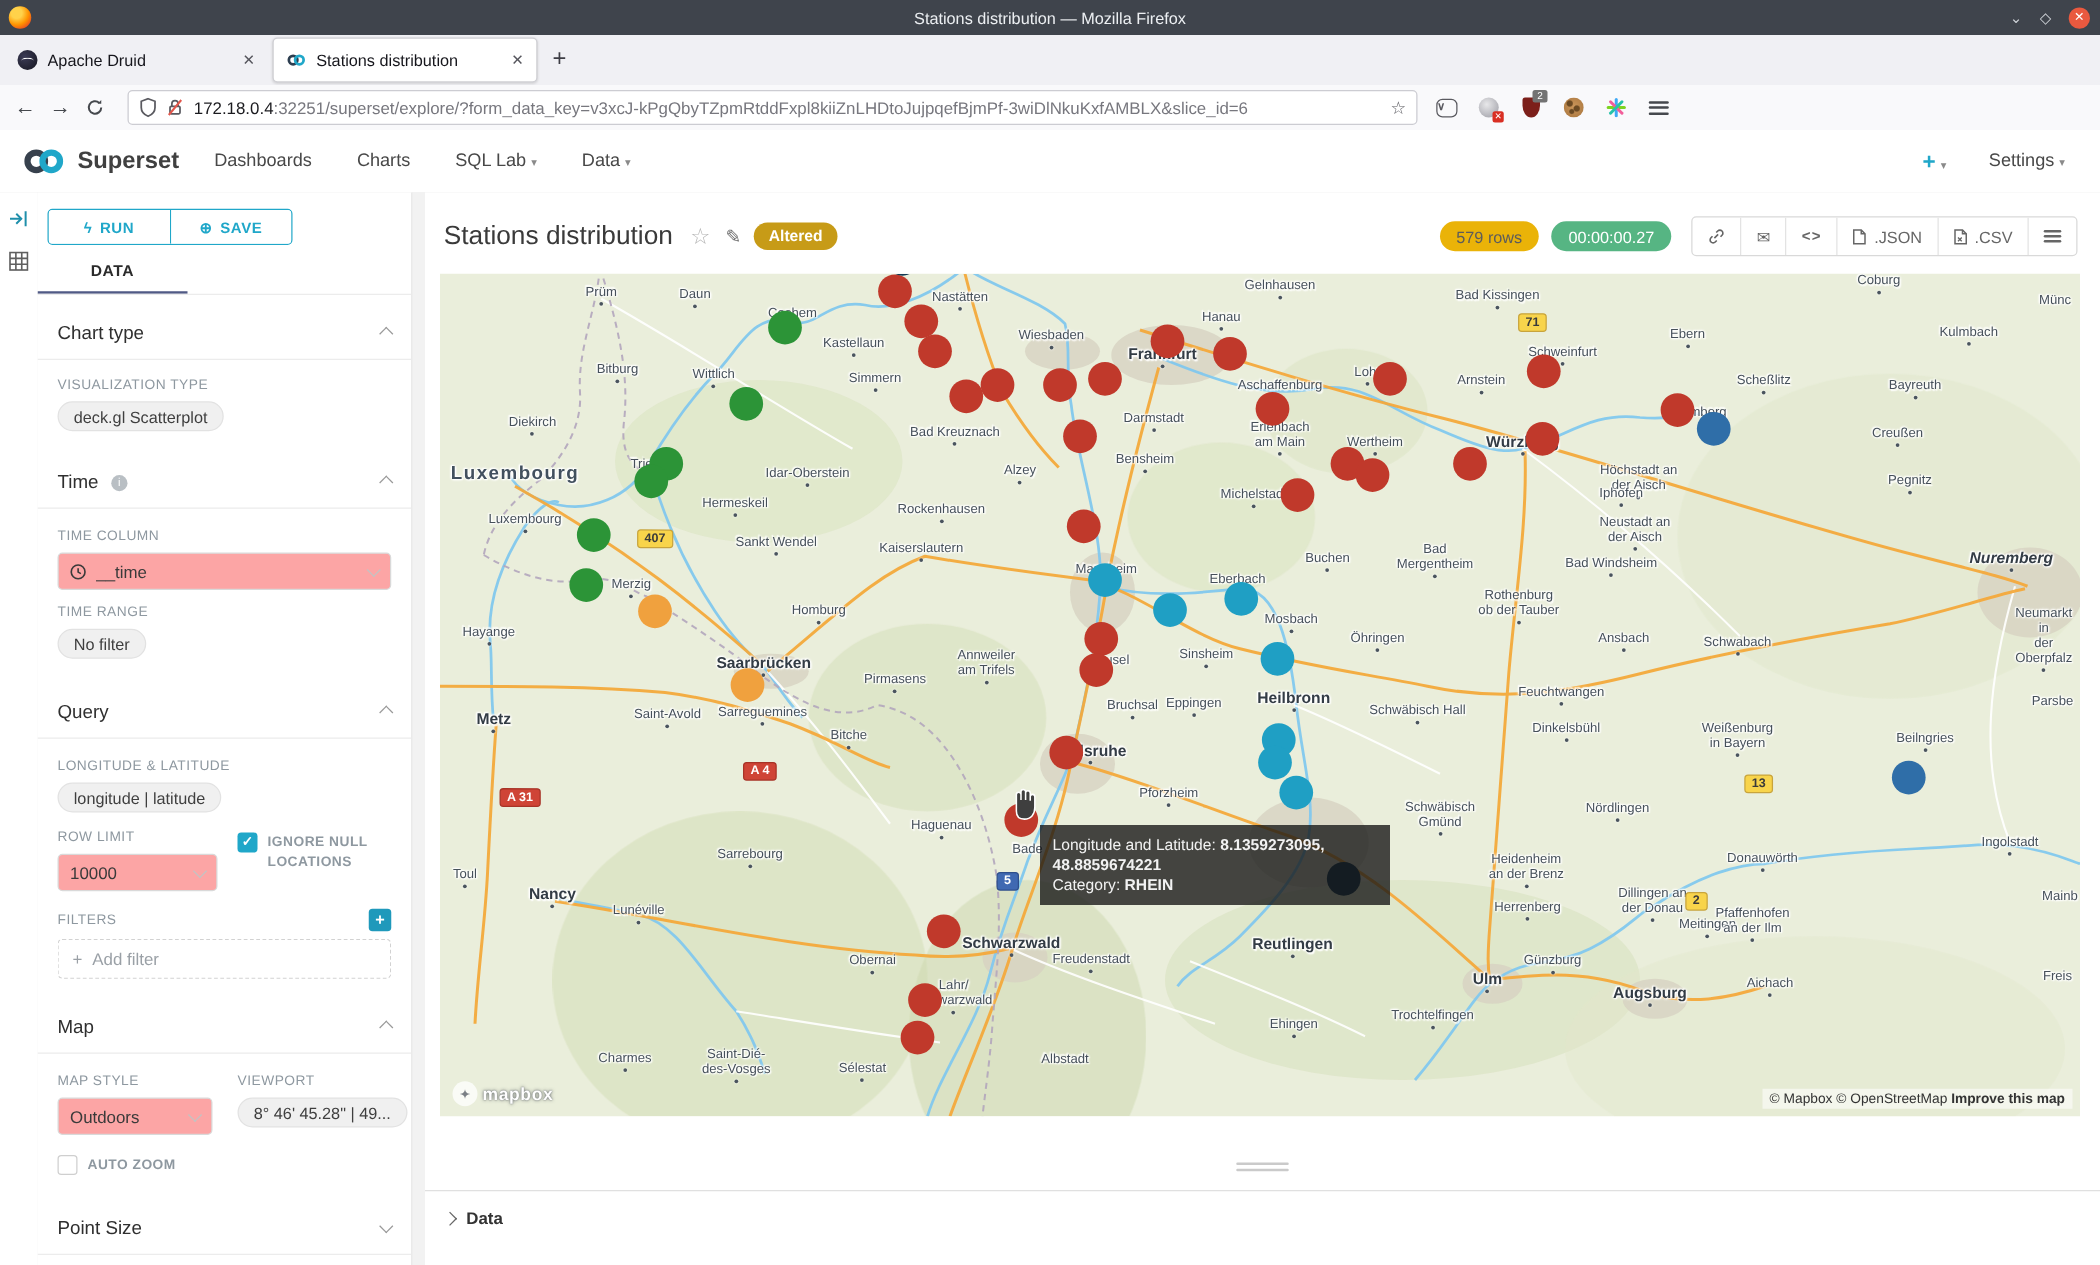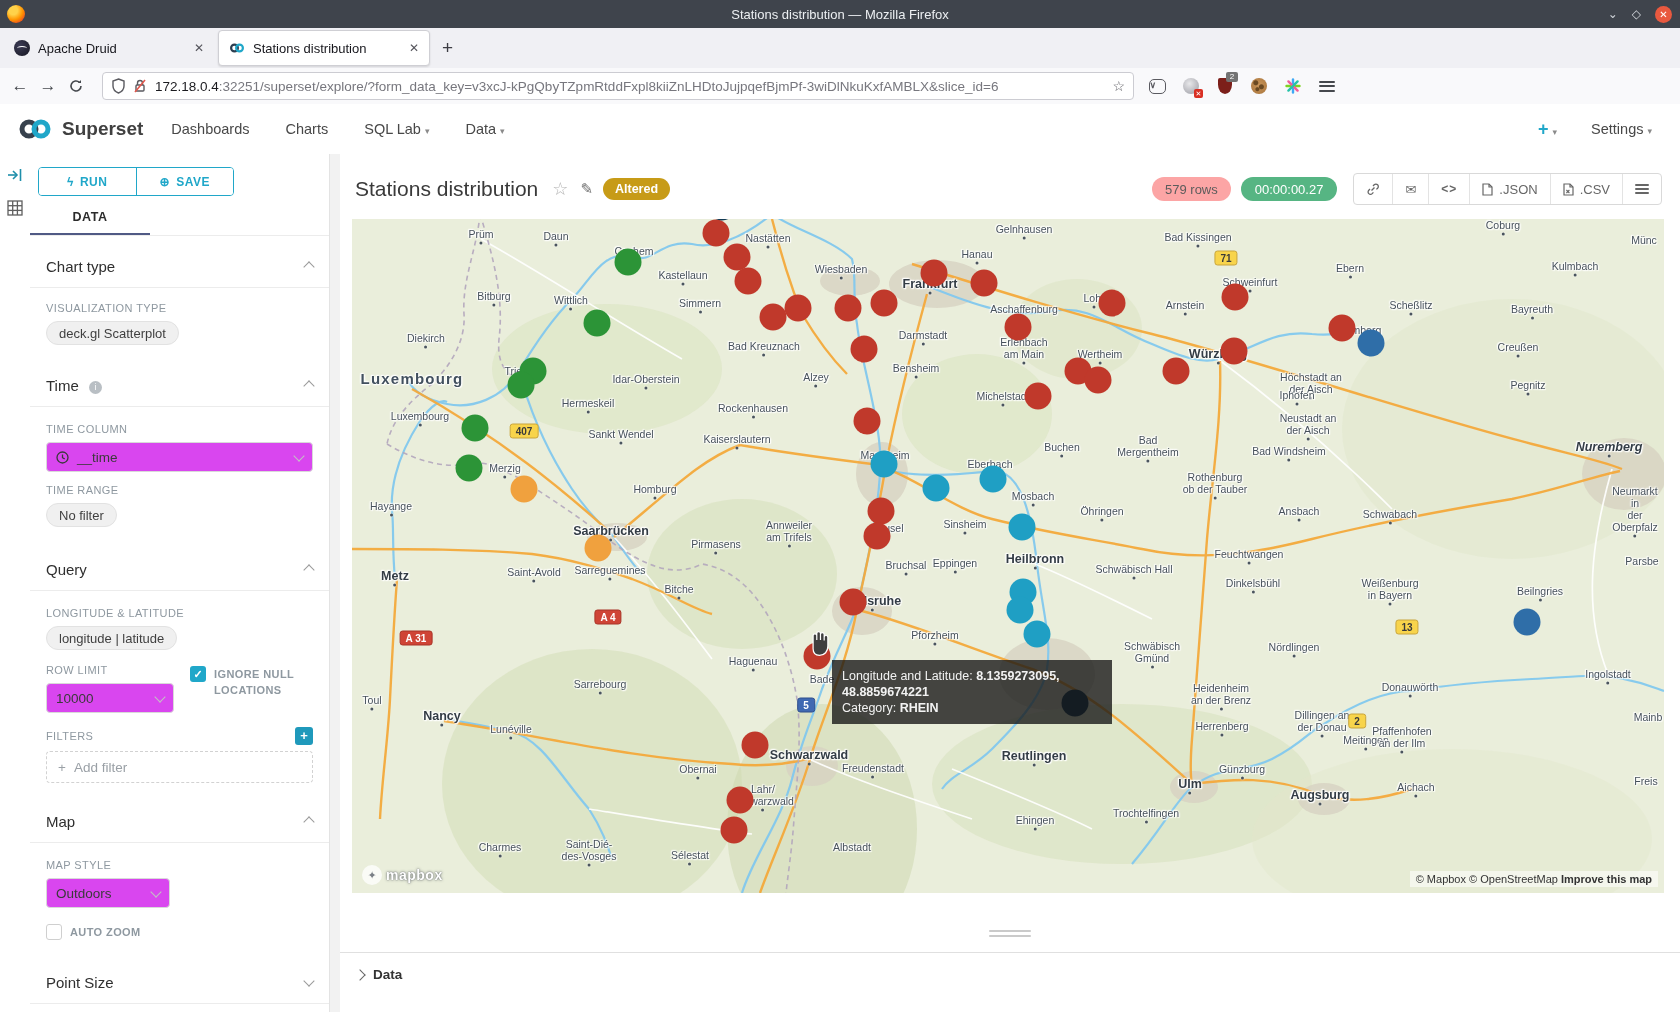--- a/index.html
+++ b/index.html
@@ -54,21 +54,21 @@
   .runsave .btn:first-child{border-right:1px solid var(--accent,#20a7c9);}
   .ptab{width:120px;text-align:center;font-size:12.5px;font-weight:700;color:#2b2b2b;letter-spacing:.5px;margin-top:14px;padding-bottom:9px;}
   .ptab-bar{width:120px;height:2px;background:var(--tab-underline,#505a85);}
   .pdivider{border-top:1px solid #ececec;}
   .sec-h{display:flex;align-items:center;justify-content:space-between;padding:0 16px;font-size:15px;color:#2f2f2f;}
   .chev{width:7px;height:7px;border-left:1.6px solid #9a9a9a;border-bottom:1.6px solid #9a9a9a;display:inline-block;}
   .chev.up{transform:rotate(135deg);}
   .chev.down{transform:rotate(-45deg);margin-top:-3px;}
   .clabel{font-size:11px;font-weight:400;color:#8e98a0;letter-spacing:.4px;margin:0 16px 7px;}
   .pill{display:inline-flex;align-items:center;height:22px;padding:0 12px;background:#f0f0f0;border:1px solid #e2e2e2;border-radius:12px;font-size:13px;color:#3f3f3f;margin-left:16px;white-space:nowrap;}
-  .select{display:flex;align-items:center;height:30px;border:1px solid #d9d9d9;border-radius:4px;background:#d946ef;margin:0 16px;padding:0 9px;font-size:13.5px;color:#3a3a3a;box-sizing:border-box;}
+  .select{display:flex;align-items:center;height:30px;border:1px solid #d9d9d9;border-radius:4px;background:#fca5a5;margin:0 16px;padding:0 9px;font-size:13.5px;color:#3a3a3a;box-sizing:border-box;}
   .select .sval{flex:1;margin-left:0;}
   .select .chev{border-color:#c3c3c3;}
   .row2{display:flex;margin:0;}
   .col-a{width:160px;}
   .col-b{flex:1;}
   .checkrow{display:flex;align-items:flex-start;}
   .cbox{width:16px;height:16px;border-radius:3px;flex:none;margin-right:8px;}
   .cbox.checked{background:var(--accent,#20a7c9);color:#fff;font-size:11px;line-height:16px;text-align:center;font-weight:700;}
   .cbox.empty{background:#fff;border:1px solid #cfcfcf;box-sizing:border-box;}
   .chk-label{font-size:11px;font-weight:700;color:#8e98a0;letter-spacing:.4px;line-height:16px;}
@@ -77,21 +77,21 @@
   .dashedbox{display:flex;align-items:center;margin:0 16px;height:30px;border:1.5px dashed #d2d2d2;border-radius:4px;color:#9aa0a6;font-size:13.5px;padding-left:11px;}
   .dashedbox .plus{margin-right:8px;color:#9aa0a6;}
   
   .chartarea{position:absolute;left:340px;top:0;right:0;height:100%;background:#fff;}
   .chead{position:absolute;left:15px;top:14px;right:18px;height:42px;display:flex;align-items:center;}
   .ctitle{font-size:21px;font-weight:500;color:#3a3a3a;}
   .cstar{color:#b5b5b5;font-size:18px;margin-left:14px;}
   .cedit{color:#6f6f6f;font-size:15px;margin-left:12px;}
   .altered{height:22px;display:inline-flex;align-items:center;padding:0 12px;border-radius:12px;background:var(--altered-badge,#c79b17);color:#fff;font-size:12.5px;font-weight:700;margin-left:10px;}
   .chead-right{position:absolute;right:0;display:flex;align-items:center;gap:10px;}
-  .mpill{height:24px;display:inline-flex;align-items:center;padding:0 13px;border-radius:12px;background:#fca5a5;color:#5c5c5c;font-size:13px;text-align:right;}
+  .mpill{height:24px;display:inline-flex;align-items:center;padding:0 13px;border-radius:12px;background:#eab308;color:#5c5c5c;font-size:13px;text-align:right;}
   .tpill{height:24px;display:inline-flex;align-items:center;padding:0 14px;border-radius:12px;background:var(--timer-green,#56b583);color:#fff;font-size:13px;}
   .btngroup{display:flex;align-items:center;height:30px;border:1px solid #d9d9d9;border-radius:4px;background:#fff;overflow:hidden;margin-left:6px;}
   .bg-item{display:flex;align-items:center;height:100%;padding:0 12px;border-left:1px solid #e3e3e3;color:#666;font-size:13px;gap:6px;}
   .bg-item:first-child{border-left:none;}
   .codeg{font-size:12px;font-weight:700;letter-spacing:1px;color:#666;}
   .hamb2 div{width:14px;height:2px;background:#666;margin:2px 0;border-radius:1px;}
   
   .map{position:absolute;left:12px;top:65px;width:1312px;height:674px;background:#eaeedb;overflow:hidden;}
   .map svg.base{position:absolute;left:0;top:0;z-index:1;}
   .ml{position:absolute;transform:translate(-50%,-50%);font-size:10.5px;color:#46505a;line-height:12px;text-align:center;white-space:pre-line;z-index:2;
@@ -339,20 +339,24 @@
         <div class="col-a">
           <div class="clabel">MAP STYLE</div>
           <div class="select" style="width:124px">
             <span class="sval">Outdoors</span>
             <span class="chev down"></span>
           </div>
           <div class="checkrow" style="margin:16px 0 0 16px">
             <span class="cbox empty"></span>
             <span class="chk-label">AUTO ZOOM</span>
           </div>
+        </div>
+        <div class="col-b">
+          <div class="clabel" style="margin-left:0">VIEWPORT</div>
+          <span class="pill" style="margin-left:0;max-width:116px;overflow:hidden">8° 46' 45.28" | 49...</span>
         </div>
       </div>
 
       <div class="sec-h" style="margin-top:34px">
         <span>Point Size</span>
           <span class="chev down"></span>
       </div>
       <div class="pdivider" style="margin-top:12px"></div>
     </div>
 

